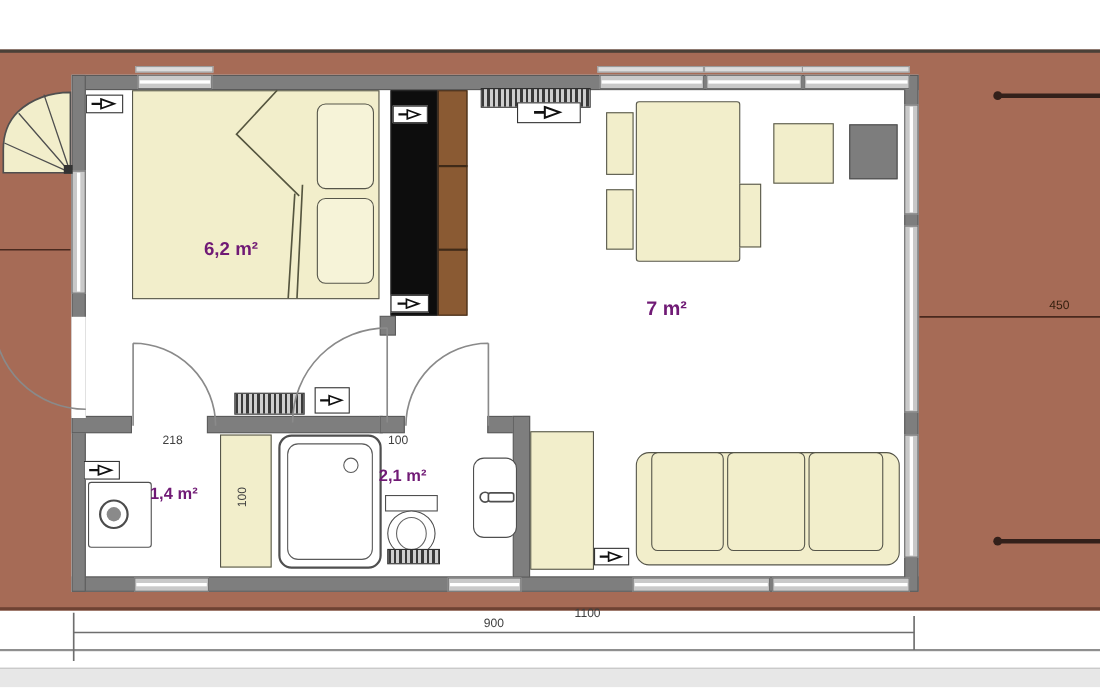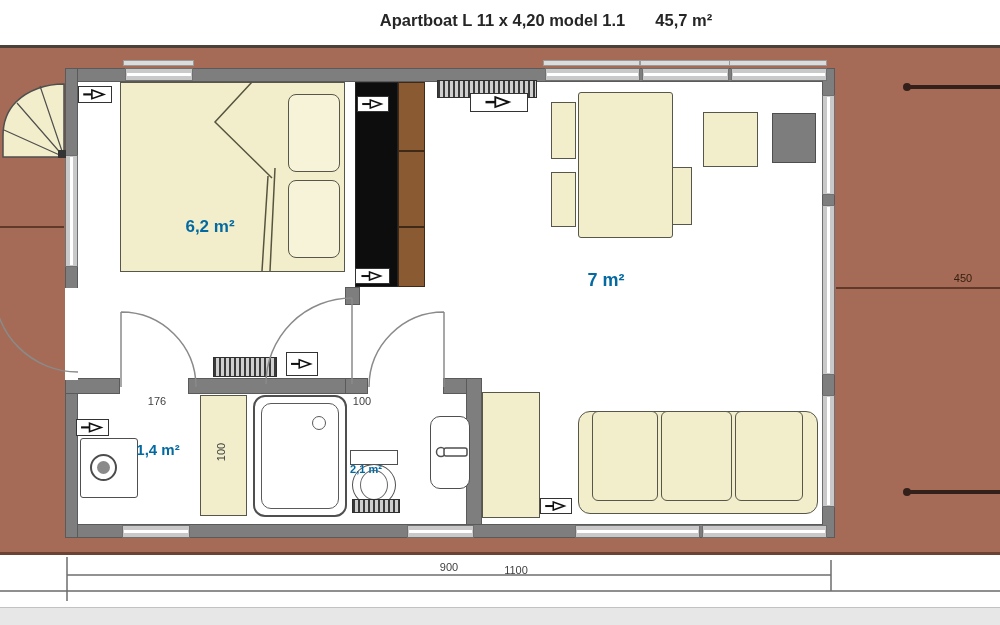--- a/index.html
+++ b/index.html
@@ -19,34 +19,31 @@
   .win-v::after{content:"";position:absolute;top:1px;bottom:1px;left:4px;width:3px;background:#fff;}
   .sill{height:6px;background:#dcdcdc;border:1px solid #9a9a9a;z-index:7;}
   
   .cream{background:#f2eecb;border:1.5px solid #56564a;z-index:10;}
   .whitebox{background:#fff;border:1.5px solid #4f4f4f;z-index:10;}
   .radiator{border:1px solid #2f2f2f;z-index:12;
             background:repeating-linear-gradient(90deg,#3a3a3a 0 2px,#cfcfcf 2px 5px);}
   .outlet{background:#fff;border:1.5px solid #333;z-index:13;display:flex;align-items:center;justify-content:center;}
   .outlet svg{width:82%;height:72%;}
   
-  .lbl{font-weight:bold;color:#0369a1;text-align:center;z-index:30;}
+  .lbl{font-weight:bold;color:#701a75;text-align:center;z-index:30;}
   .dim{font-size:11px;color:#3f3f3f;text-align:center;z-index:30;}
   #title{top:11px;left:92px;width:908px;text-align:center;font-size:16.5px;font-weight:600;color:#262626;z-index:40;}
   #title .gap{display:inline-block;width:30px;}
   #overlay{position:absolute;left:0;top:0;z-index:25;pointer-events:none;}
 </style>
 </head>
 <body>
 
 <div id="stage">
 
-  <div id="title" class="abs">
-    <span>Apartboat L 11 x 4,20 model 1.1</span><span class="gap"></span><span>45,7 m²</span>
-  </div>
 
   <div class="abs deck" style="left:0;top:45px;width:1000px;height:510px;"></div>
   <div class="abs" style="left:0;top:590px;width:1000px;height:2px;background:#8f8f8f;z-index:6;"></div>
   <div class="abs bottom-band" style="left:0;top:607px;width:1000px;height:18px;z-index:6;"></div>
 
   <div class="abs" style="left:65px;top:68px;width:770px;height:470px;background:#fff;z-index:5;"></div>
 
   <div class="abs wall" style="left:65px;top:68px;width:770px;height:14px;"></div>
   <div class="abs wall" style="left:65px;top:524px;width:770px;height:14px;"></div>
   <div class="abs wall" style="left:65px;top:68px;width:13px;height:470px;"></div>
@@ -195,22 +192,22 @@
 
     <g stroke="#6e6e6e" stroke-width="1.5">
       <path d="M67 575 L831 575"></path>
       <path d="M67 557 L67 601 M831 560 L831 591"></path>
     </g>
   </svg>
 
   <div class="abs lbl" style="left:160px;top:217px;width:100px;font-size:17px;">6,2 m²</div>
   <div class="abs lbl" style="left:556px;top:270px;width:100px;font-size:18px;">7 m²</div>
   <div class="abs lbl" style="left:108px;top:441px;width:100px;font-size:15px;">1,4 m²</div>
-  <div class="abs lbl" style="left:316px;top:463px;width:100px;font-size:11px;">2,1 m²</div>
-
-  <div class="abs dim" style="left:132px;top:395px;width:50px;">176</div>
+  <div class="abs lbl" style="left:316px;top:424px;width:100px;font-size:15px;">2,1 m²</div>
+
+  <div class="abs dim" style="left:132px;top:395px;width:50px;">218</div>
   <div class="abs dim" style="left:337px;top:395px;width:50px;">100</div>
   <div class="abs dim" style="left:198px;top:444px;width:50px;height:16px;transform:rotate(-90deg);">100</div>
   <div class="abs dim" style="left:419px;top:561px;width:60px;">900</div>
-  <div class="abs dim" style="left:486px;top:564px;width:60px;">1100</div>
+  <div class="abs dim" style="left:486px;top:552px;width:60px;text-align:right;">1100</div>
   <div class="abs dim" style="left:933px;top:272px;width:60px;color:#35200f;">450</div>
 
 </div>
 
 </body></html>

